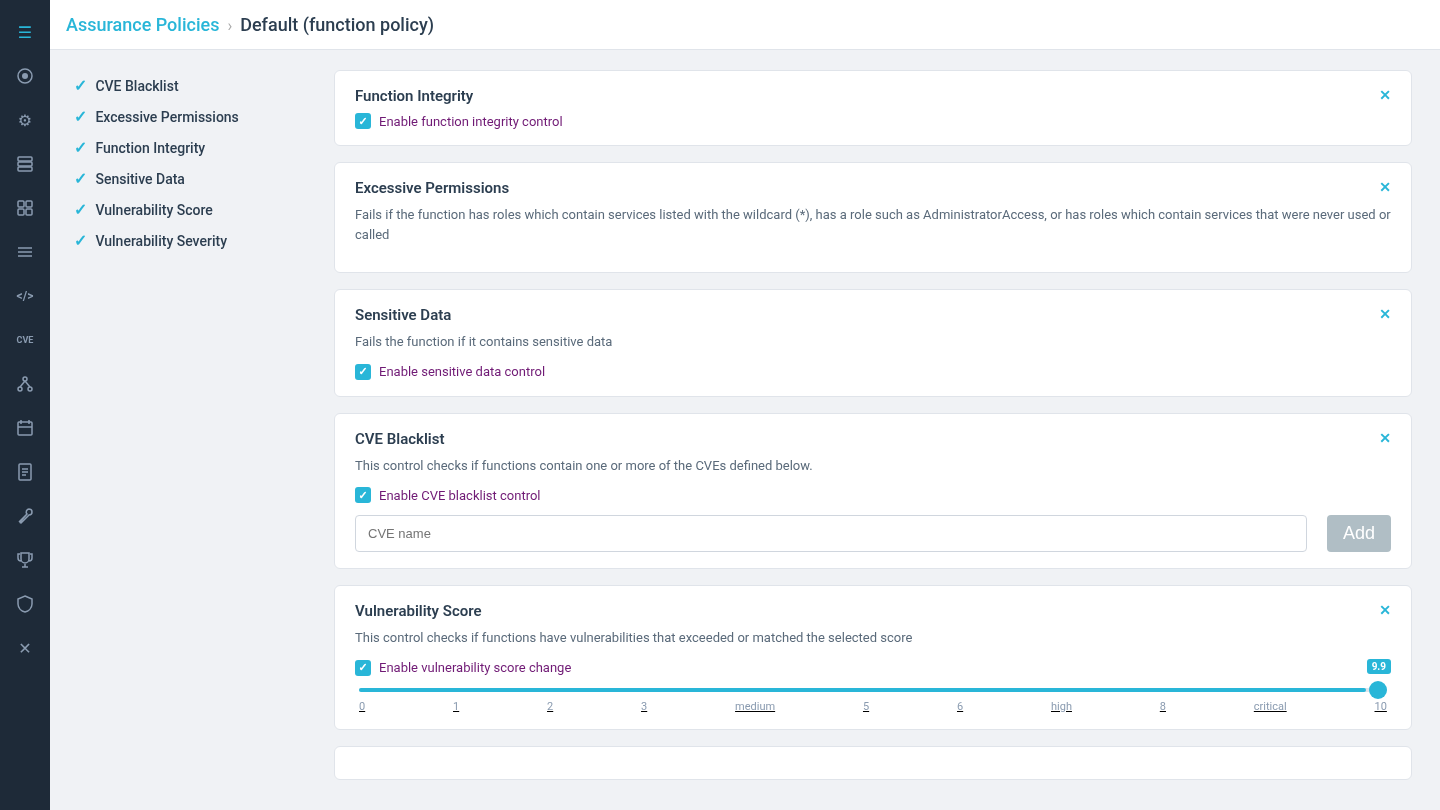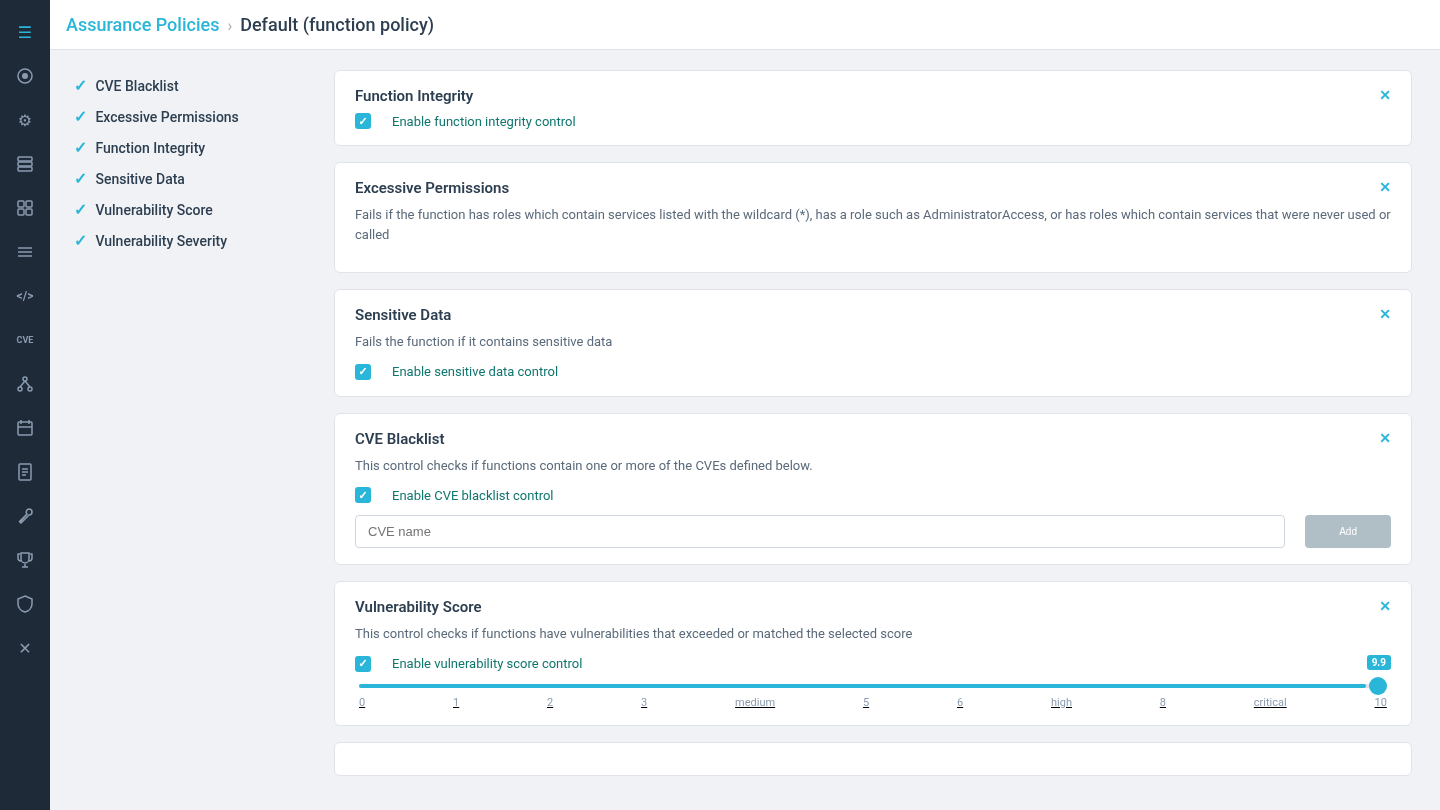--- a/index.html
+++ b/index.html
@@ -165,46 +165,45 @@
       cursor: pointer;
     }
     .checkbox-blue::after {
       content: '✓';
       color: #fff;
       font-size: 11px;
       font-weight: bold;
     }
     .checkbox-label {
       font-size: 13px;
-      color: #0f766e;
-      margin-left: 13px;
+      color: #701a75;
     }
 
     
     .cve-input-row {
       display: flex;
       gap: 20px;
       margin-top: 12px;
     }
     .cve-input {
       flex: 1;
       padding: 8px 12px;
       border: 1px solid #d0d6de;
       border-radius: 4px;
       font-size: 13px;
       color: #aaa;
       outline: none;
     }
     .add-btn {
-      padding: 8px 34px;
+      padding: 8px 16px;
       background: #b0bec5;
       color: #fff;
       border: none;
       border-radius: 4px;
-      font-size: 10px;
+      font-size: 18px;
       cursor: pointer;
     }
 
     
     .slider-container {
       margin-top: 12px;
       position: relative;
       padding: 0 4px;
       text-decoration: underline;
     }
@@ -419,21 +418,21 @@
       </div>
 
       <div class="card">
         <div class="card-header">
           <span class="card-title">Vulnerability Score</span>
           <button class="card-close">✕</button>
         </div>
         <p class="card-description">This control checks if functions have vulnerabilities that exceeded or matched the selected score</p>
         <div class="card-checkbox-row">
           <div class="checkbox-blue"></div>
-          <span class="checkbox-label">Enable vulnerability score control</span>
+          <span class="checkbox-label">Enable vulnerability score change</span>
         </div>
         <div class="slider-container">
           <div class="slider-track">
             <div class="slider-fill"></div>
             <div class="slider-thumb">
               <span class="slider-thumb-label">9.9</span>
             </div>
           </div>
           <div class="slider-labels">
             <span>0</span>

